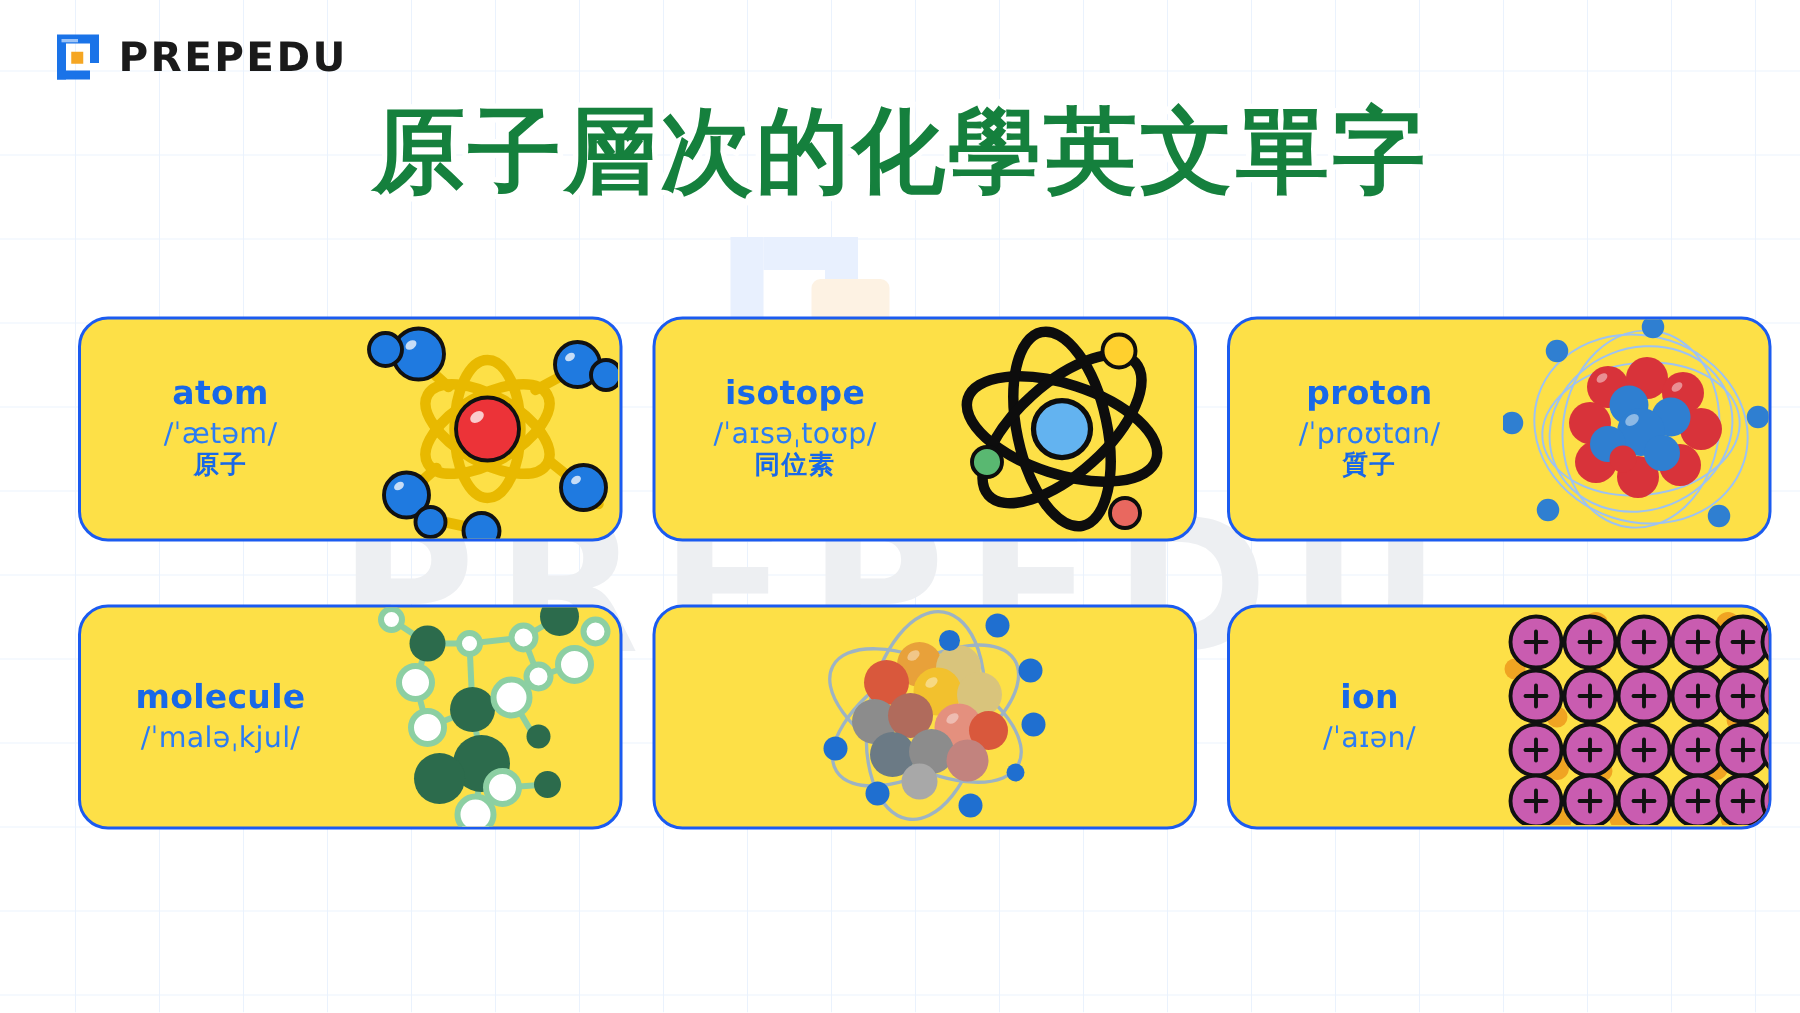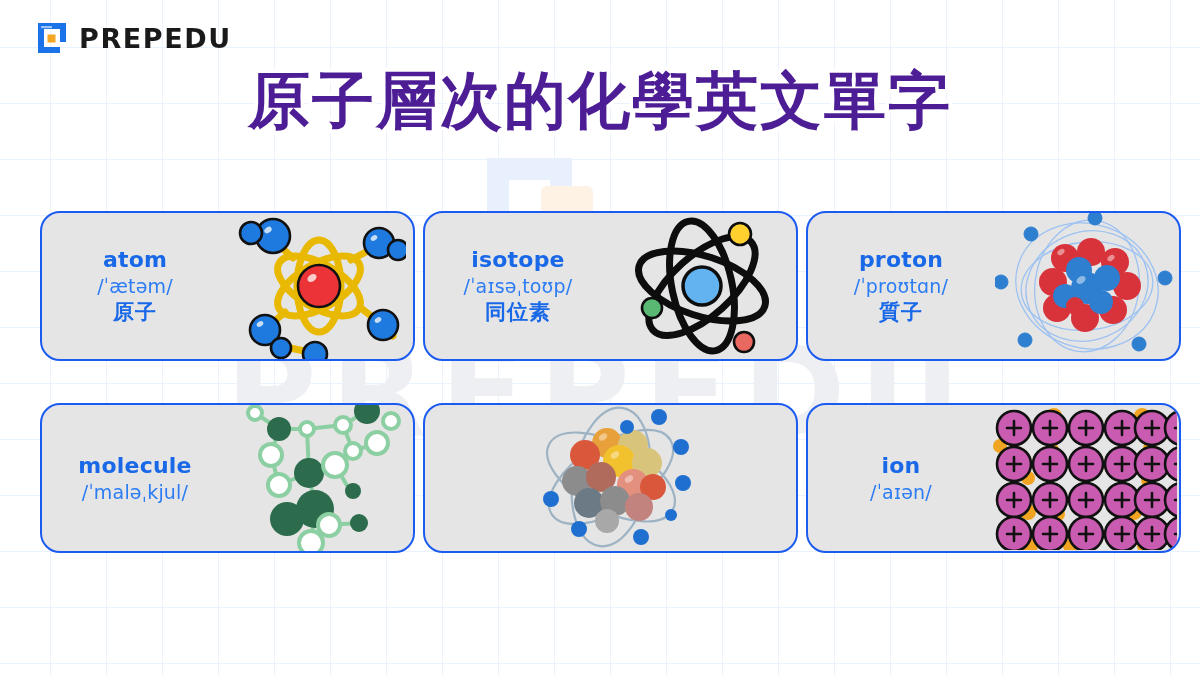--- a/index.html
+++ b/index.html
@@ -58,21 +58,21 @@
   #brand-wordmark{
     font-size:27px;font-weight:800;letter-spacing:1.6px;color:#1a1a1a;
     line-height:1;
   }
   
   #page-title{
     position:absolute;top:68px;left:0;right:0;
     text-align:center;
     font-size:62px;
     font-weight:900;
-    color:#4c1d95;
+    color:#15803d;
     letter-spacing:2px;
     line-height:1.05;
     z-index:6;
     -webkit-text-stroke:7px #ffffff;
     paint-order:stroke fill;
     white-space:nowrap;
   }
   
   #cards{
     position:absolute;
@@ -80,46 +80,48 @@
     width:1125px;
     display:grid;
     grid-template-columns:repeat(3,375px);
     grid-template-rows:150px 150px;
     column-gap:8px;
     row-gap:42px;
     z-index:4;
   }
   .card{
     position:relative;
-    background:#e5e5e5;
+    background:#fde047;
     border:2.5px solid #1b5bf0;
     border-radius:20px;
     display:flex;
     align-items:center;
     box-sizing:border-box;
     overflow:hidden;
+    margin-left:12px;
   }
   .card-text{
     width:178px;
     flex:0 0 178px;
     text-align:center;
     padding-left:4px;
     z-index:2;
   }
   .word{
     font-size:22px;font-weight:800;color:#1868e8;line-height:1.28;
     letter-spacing:.2px;
   }
   .ipa{
     font-size:19px;color:#2b7cf5;line-height:1.3;font-weight:500;
     letter-spacing:.2px;
   }
   .zh{
-    font-size:21px;font-weight:800;color:#1868e8;line-height:1.3;
+    font-size:17px;font-weight:800;color:#1868e8;line-height:1.3;
     letter-spacing:1px;
+    font-family:Liberation Mono, monospace;
   }
   .card-art{
     flex:1 1 auto;
     height:100%;
     display:flex;align-items:center;justify-content:center;
     z-index:2;
   }
   svg{display:block;}
 </style>
 </head>

